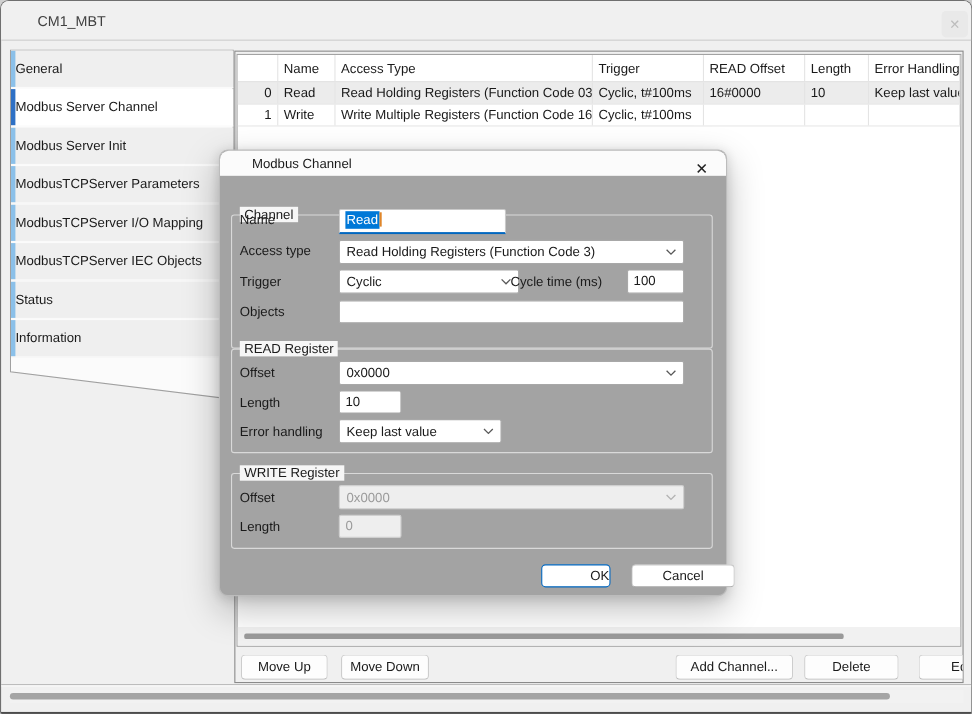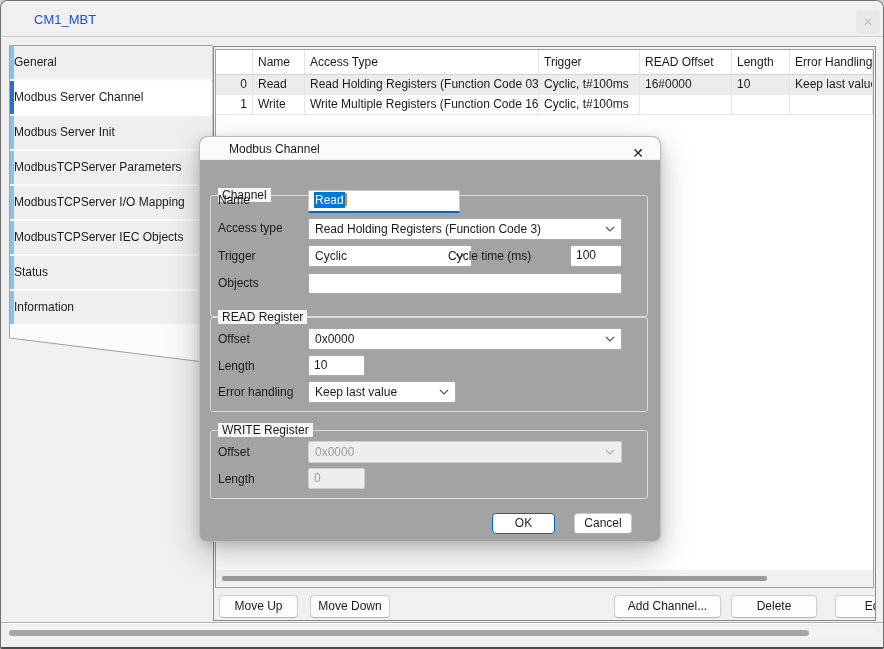--- a/index.html
+++ b/index.html
@@ -6,21 +6,21 @@
   html,body { background:#cfcfcf; }
   body { font-family: "Liberation Sans", "DejaVu Sans", sans-serif; font-size:12px; color:#1a1a1a; }
 
   #window { position:relative; width:884px; height:649px; background:#f0f0f0;
             border:1px solid #6f6f6f; border-bottom:2px solid #4c4c4c;
             border-radius:8px 8px 2px 2px; overflow:hidden; }
 
   
   .titlebar { position:absolute; left:0; top:0; width:100%; height:36px; background:#f0f0f0;
               border-bottom:1px solid #cccccc; }
-  .titlebar .ttl { position:absolute; left:33px; top:11px; color:#1d4ed8; font-size:13px; }
+  .titlebar .ttl { position:absolute; left:33px; top:11px; color:#404040; font-size:13px; }
   .win-close { position:absolute; right:3px; top:9px; width:24px; height:24px; background:#e9e9e9;
                border-radius:4px; color:#bdbdbd; font-size:12px; line-height:24px; text-align:center; }
 
   
   .side-shape { position:absolute; left:8px; top:44px; }
   .tab { position:absolute; left:9px; width:202px; height:34px; background:#efefef;
          border-bottom:1px solid #fafafa; line-height:33px; padding-left:4px;
          white-space:nowrap; overflow:hidden; cursor:default; }
   .tab .stripe { position:absolute; left:0; top:0; width:4px; height:100%; background:#8bc0e9; }
   .tab.sel { background:#ffffff; }
@@ -71,21 +71,21 @@
           padding:0 5px; line-height:19px; white-space:nowrap; overflow:hidden; }
   .tbox.focus { border-color:#c9c9c9; border-bottom:2px solid #0067c0; border-radius:2px 2px 0 0; }
   .tbox.focus .selhl { background:#0078d7; color:#ffffff; padding:1px 1px; }
   .caret { display:inline-block; width:2px; height:13px; background:#e0862a; vertical-align:-2px; }
   .dd { position:absolute; background:#ffffff; border:1px solid #a8a8a8; border-radius:2px;
         padding:0 20px 0 6px; line-height:20px; white-space:nowrap; overflow:hidden; }
   .dd .chev { position:absolute; right:6px; top:7px; }
   .dd.dis, .tbox.dis { background:#eeeeee; border-color:#cfcfcf; color:#9b9b9b; }
   .dbtn { position:absolute; height:21px; background:#ffffff; border:1px solid #c9c9c9;
           border-bottom-color:#adadad; border-radius:4px; text-align:center; line-height:19px; }
-  .dbtn.primary { border:1px solid #0067c0; }
+  .dbtn.primary { border:1px solid #0067c0;text-align:right; }
 </style>
 </head>
 <body>
 
 <div id="window">
 
   <div class="titlebar">
     <span class="ttl">CM1_MBT</span>
     <div class="win-close">
       <span>✕</span>
@@ -200,21 +200,21 @@
         </svg>
     </div>
 
     <span class="dlabel" style="left:18px; top:112px;">Trigger</span>
     <div class="dd" style="left:108px; top:108px; width:164px; height:22px;">
       <span>Cyclic</span>
       <svg class="chev" width="10" height="6" viewBox="0 0 10 6">
           <path d="M1 1 L5 5 L9 1" stroke="#5a5a5a" stroke-width="1.2" fill="none"></path>
         </svg>
     </div>
-    <span class="dlabel" style="left:248px; top:112px;">Cycle time (ms)</span>
+    <span class="dlabel" style="left:264px; top:112px;">Cycle time (ms)</span>
     <div class="tbox" style="left:370px; top:108px; width:52px; height:22px;">
       <span>100</span>
     </div>
 
     <span class="dlabel" style="left:18px; top:139px;">Objects</span>
     <div class="tbox" style="left:108px; top:136px; width:314px; height:21px;">
       <span></span>
     </div>
 
     <div class="group" style="left:10px; top:180px; width:438px; height:95px;">
@@ -250,18 +250,18 @@
         </svg>
     </div>
     <span class="dlabel" style="left:18px; top:335px;">Length</span>
     <div class="tbox dis" style="left:108px; top:331px; width:57px; height:21px;">
       <span>0</span>
     </div>
 
     <div class="dbtn primary" style="left:292px; top:376px; width:63px;">
       <span>OK</span>
     </div>
-    <div class="dbtn" style="left:374px; top:376px; width:58px;">
+    <div class="dbtn" style="left:374px; top:376px; width:94px;">
       <span>Cancel</span>
     </div>
   </div>
 
 </div>
 
 </body></html>

